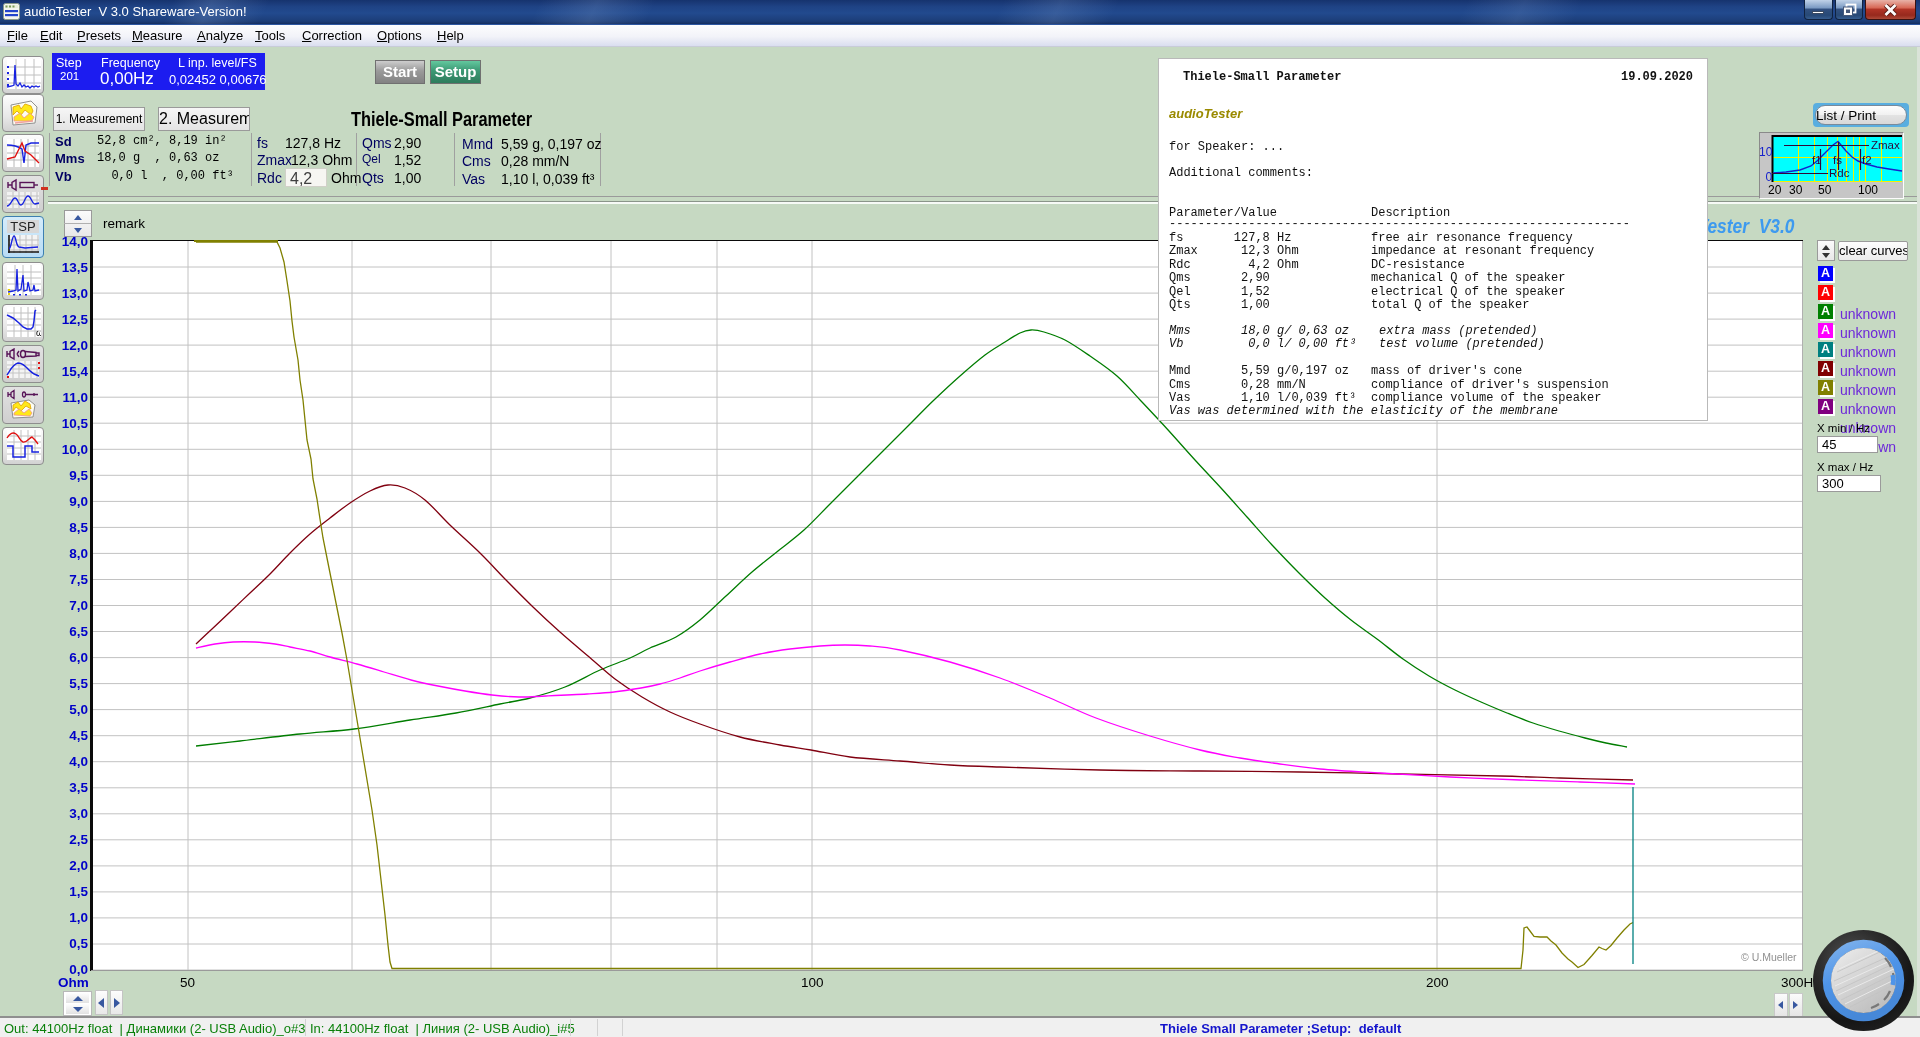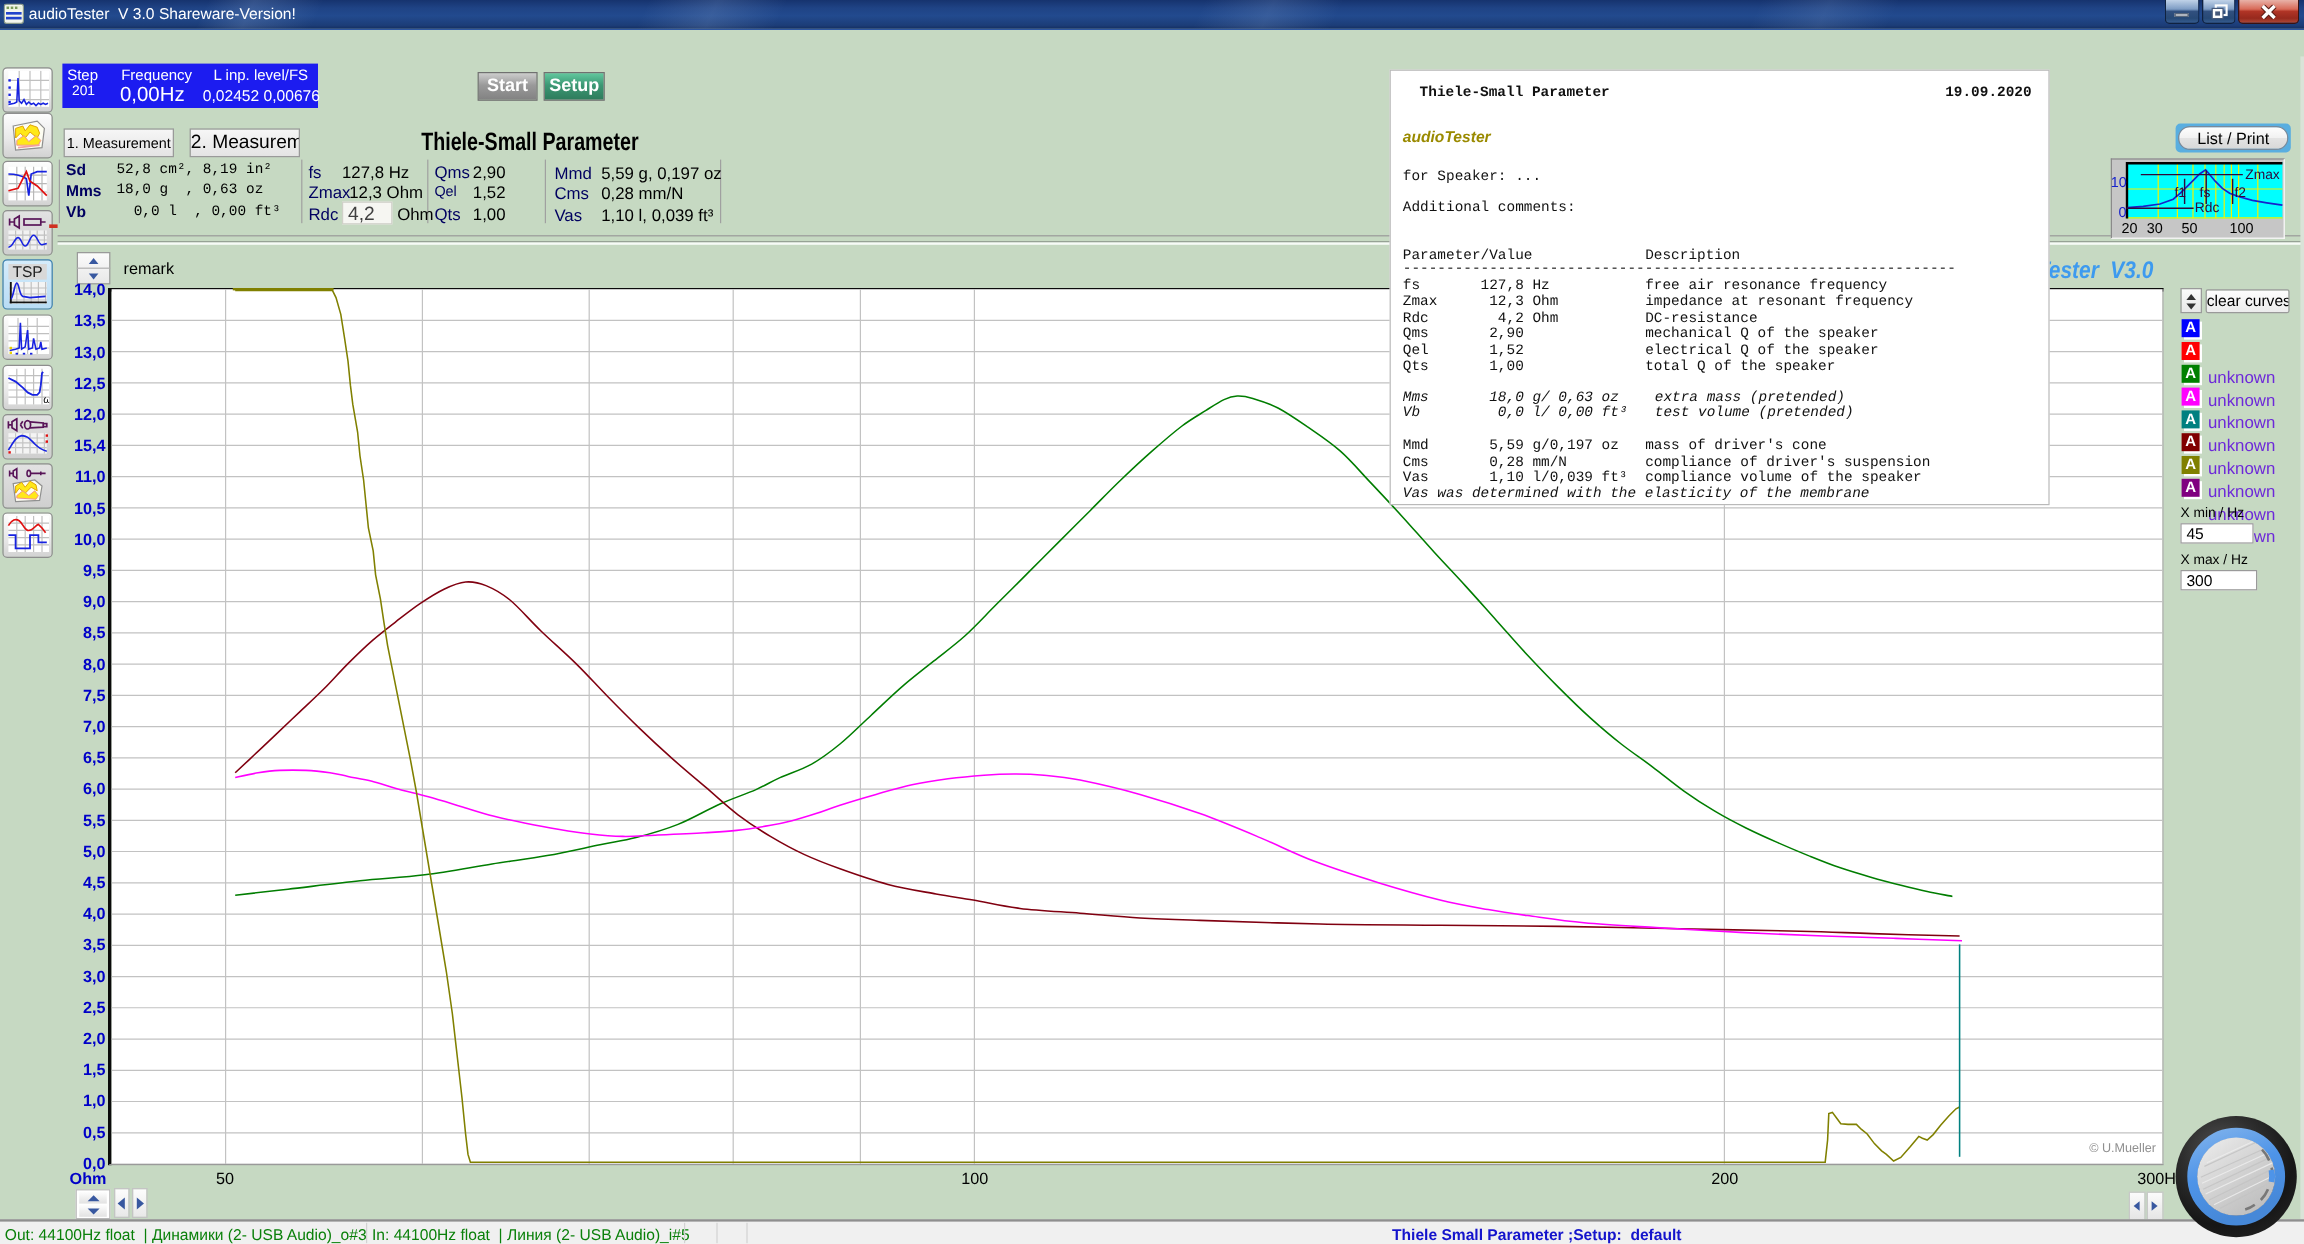--- a/index.html
+++ b/index.html
@@ -27,21 +27,21 @@
 
 .tbtn { position:absolute; left:2px; width:42px; height:38px; background:linear-gradient(#fdfdfd,#e8e8e8 60%,#d2d2d2);
   border:1px solid #8e8e8e; border-radius:4px; }
 .tbtn svg { position:absolute; left:2px; top:2px; }
 .tbtn.sel { background:linear-gradient(#d5ecfb,#b8dcf5); border:1px solid #3c7fb1; }
 
 
 .t { position:absolute; white-space:pre; }
 
 
-.btn3d { position:absolute; border:1px solid #707070; color:#fff; font-weight:bold; text-align:center;margin-left:23px; }
+.btn3d { position:absolute; border:1px solid #707070; color:#fff; font-weight:bold; text-align:center; }
 
 
 #plotsvg { position:absolute; left:93px; top:241px; }
 
 
 #report { position:absolute; left:1158px; top:58px; width:550px; height:363px; background:#fff; border:1px solid #b9b9b9;
   font-family:"Liberation Mono", monospace; font-size:12px; color:#111; }
 #report .ln { position:absolute; left:10px; white-space:pre; }
 
 
@@ -82,20 +82,31 @@
       <rect x="1.5" y="4" width="9" height="8.5" fill="#fdfdfd" stroke="#46597a" stroke-width="1"></rect>
       <rect x="4" y="6.5" width="4" height="3.5" fill="#46597a"></rect>
     </svg>
     <div style="position:absolute;left:1865px;top:0;width:51px;height:20px;border:1px solid #3a1210;border-top:none;border-radius:0 0 4px 4px;background:linear-gradient(#e8b2a8,#d86a58 40%,#b03426 50%,#97291d 80%,#ad4a38)"></div>
     <svg style="position:absolute;left:1883px;top:4px" width="15" height="12" viewBox="0 0 15 12">
       <path d="M2.5 1 L7.5 6 L12.5 1 M2.5 11 L7.5 6 L12.5 11" stroke="#5a1d16" stroke-width="4.6" fill="none"></path>
       <path d="M2.5 1 L7.5 6 L12.5 1 M2.5 11 L7.5 6 L12.5 11" stroke="#fdfdfd" stroke-width="2.8" fill="none"></path>
     </svg>
   </div>
   <div class="abs" id="titleline"></div>
+  <div class="abs" id="menubar">
+    <span class="menuitem" style="left:7px"><u>F</u>ile</span>
+    <span class="menuitem" style="left:40px"><u>E</u>dit</span>
+    <span class="menuitem" style="left:77px"><u>P</u>resets</span>
+    <span class="menuitem" style="left:132px"><u>M</u>easure</span>
+    <span class="menuitem" style="left:197px"><u>A</u>nalyze</span>
+    <span class="menuitem" style="left:255px"><u>T</u>ools</span>
+    <span class="menuitem" style="left:302px"><u>C</u>orrection</span>
+    <span class="menuitem" style="left:377px"><u>O</u>ptions</span>
+    <span class="menuitem" style="left:437px"><u>H</u>elp</span>
+  </div>
 
   <div id="toolbar">
     <div class="tbtn" style="top:56px">
       <svg width="36" height="32" viewBox="0 0 36 32">
           <rect x="2" y="0" width="34" height="30" fill="#fff"></rect>
         <g stroke="#c0c0c0" stroke-width="1">
             <path d="M2 8h34M2 16h34M2 24h34M11 0v30M20 0v30M29 0v30"></path>
           </g>
         <g stroke="#1722e0" stroke-width="1.3" fill="none">
             <path d="M2 28 L7 27 L9 26 L10 6 L11 25 L13 27 L15 24 L17 28 L19 26 L21 28 L23 27 L25 29 L27 27 L29 28 L31 27 L33 28 L35 27"></path>
@@ -408,21 +419,21 @@
     <span class="ln" style="top:305px">Mmd       5,59 g/0,197 oz</span>
       <span class="ln" style="left:212px;top:305px">mass of driver's cone</span>
     <span class="ln" style="top:319px">Cms       0,28 mm/N</span>
       <span class="ln" style="left:212px;top:319px">compliance of driver's suspension</span>
     <span class="ln" style="top:332px">Vas       1,10 l/0,039 ft³</span>
       <span class="ln" style="left:212px;top:332px">compliance volume of the speaker</span>
     <span class="ln" style="top:345px;font-style:italic">Vas was determined with the elasticity of the membrane</span>
   </div>
 
   <div class="abs" style="left:1813px;top:103px;width:96px;height:24px;border-radius:4px;background:#59aee0"></div>
-  <div class="abs" style="left:1815px;top:105px;width:92px;height:20px;border-radius:10px;border:1px solid #7a8a9a;background:linear-gradient(#fefefe,#f1f1f1 50%,#e3e3e3 52%,#d8d8d8);font-size:13.5px;text-align:center;line-height:19px">List / Print</div>
+  <div class="abs" style="left:1815px;top:105px;width:92px;height:20px;border-radius:10px;border:1px solid #7a8a9a;background:linear-gradient(#fefefe,#f1f1f1 50%,#e3e3e3 52%,#d8d8d8);font-size:13.5px;text-align:left;line-height:19px">List / Print</div>
 
   <div class="abs" style="left:1759px;top:132px;width:145px;height:67px;background:#c6c6c6;border-top:1px solid #8a8a8a;border-left:1px solid #8a8a8a;border-right:1px solid #fdfdfd;border-bottom:1px solid #fdfdfd"></div>
   <svg class="abs" style="left:1759px;top:132px" width="145" height="67" viewBox="0 0 145 67">
     <rect x="13" y="3" width="130" height="47" fill="#00ffff"></rect>
     <g stroke="#f2f200" stroke-width="1">
       <line x1="39.5" y1="3" x2="39.5" y2="50"></line>
         <line x1="55.5" y1="3" x2="55.5" y2="50"></line>
       <line x1="68.5" y1="3" x2="68.5" y2="50"></line>
         <line x1="78.5" y1="3" x2="78.5" y2="50"></line>
       <line x1="87.5" y1="3" x2="87.5" y2="50"></line>

